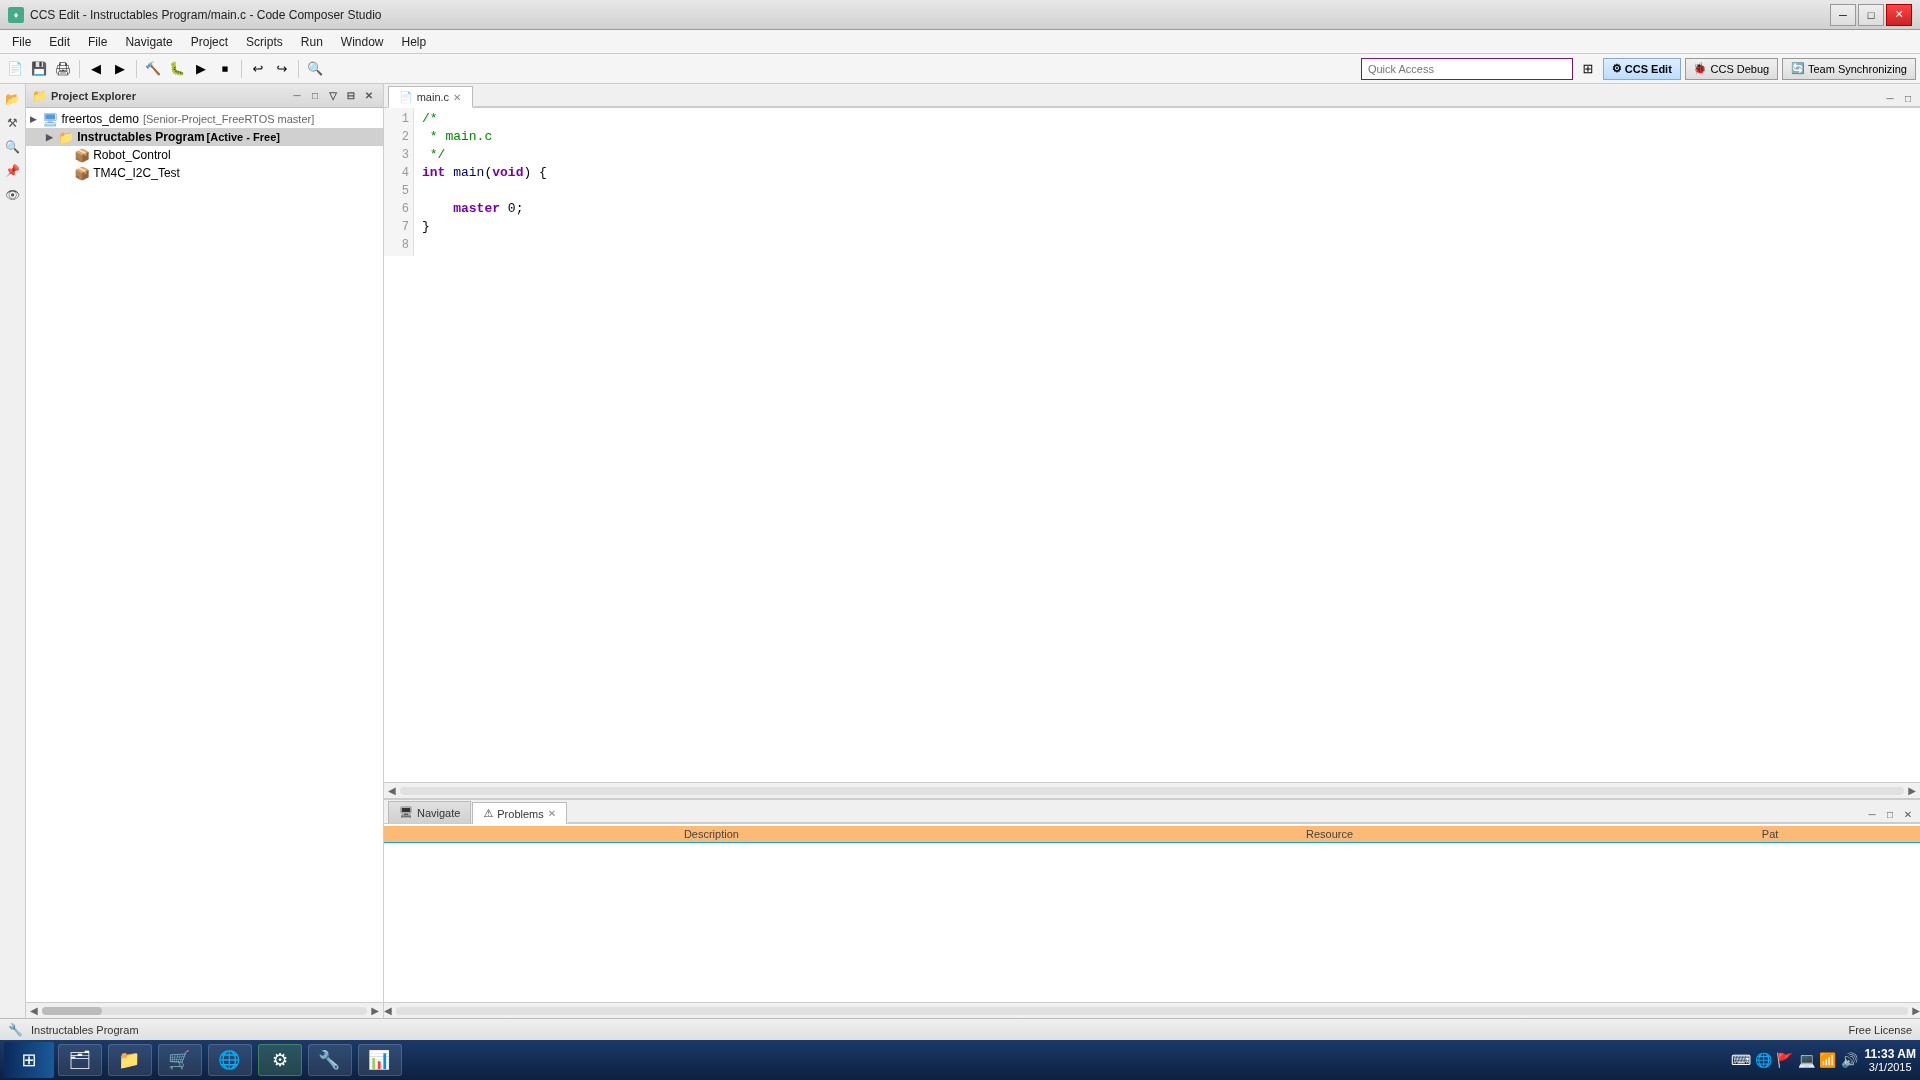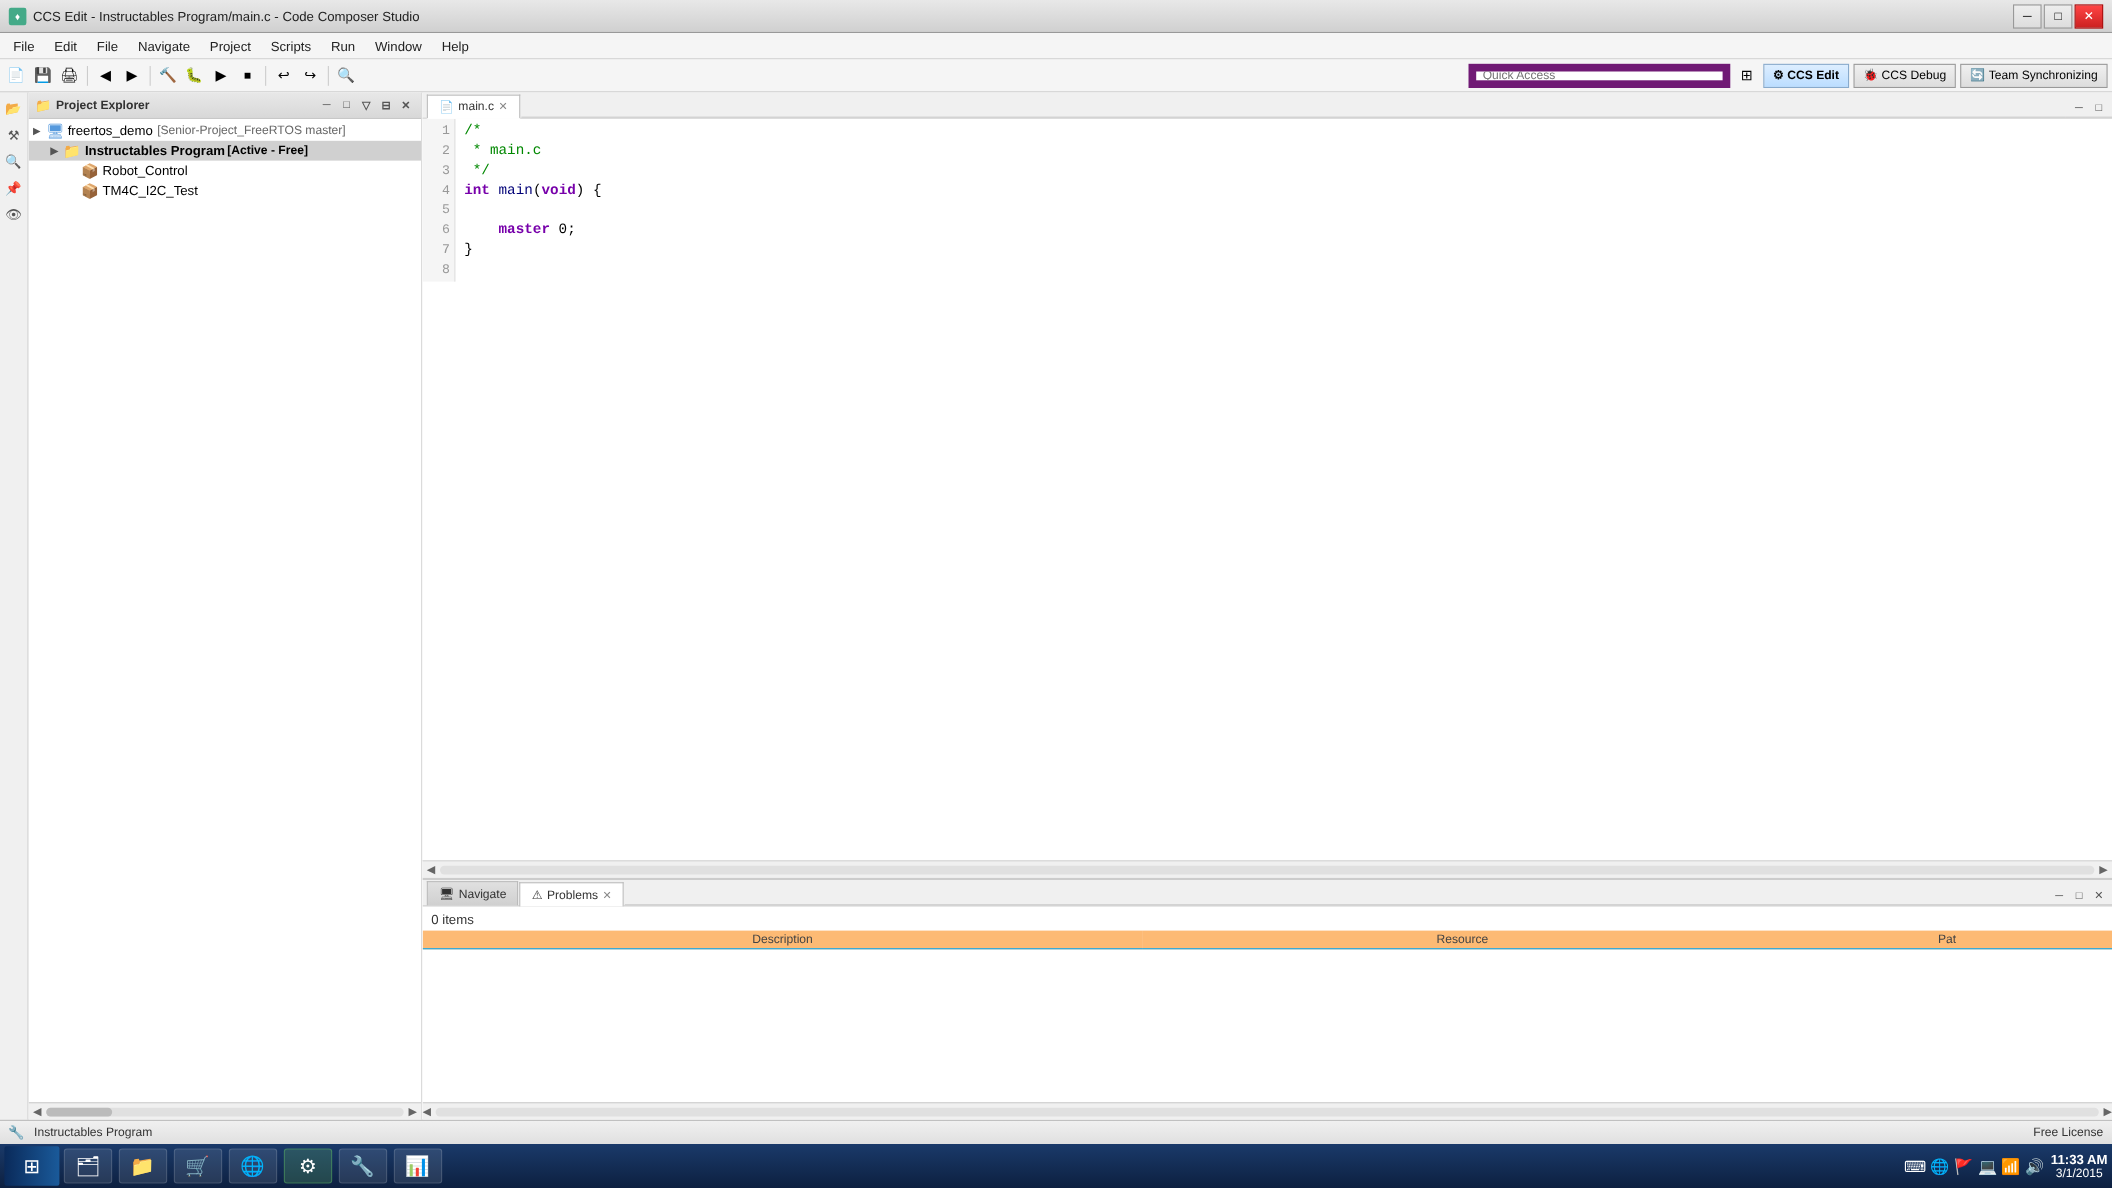--- a/index.html
+++ b/index.html
@@ -41,21 +41,21 @@
       background: #f5f5f5;
       border-bottom: 1px solid #ccc;
       display: flex;
       align-items: center;
       padding: 0 4px;
       gap: 2px;
     }
     .toolbar-btn { width: 22px; height: 22px; border: 1px solid transparent; background: transparent; display: flex; align-items: center; justify-content: center; cursor: pointer; font-size: 13px; border-radius: 2px; }
     .toolbar-separator { width: 1px; height: 18px; background: #ccc; margin: 0 3px; }
     .toolbar-right { margin-left: auto; display: flex; align-items: center; gap: 4px; }
-    #quick-access-input { width: 238px; height: 22px; border: 7px solid #701a75; padding: 0 6px; font-size: 11px; background: white; }
+    #quick-access-input { width: 212px; height: 22px; border: 1px solid #701a75; padding: 0 6px; font-size: 11px; background: white; }
     .perspective-btn { height: 22px; padding: 0 8px; border: 1px solid #999; background: linear-gradient(to bottom, #f0f0f0, #ddd); font-size: 11px; cursor: pointer; display: flex; align-items: center; gap: 3px; }
     .perspective-btn.active { background: linear-gradient(to bottom, #ddeeff, #bbddff); border-color: #88aacc; font-weight: bold; }
 
     
     #main-area {
       flex: 1;
       display: flex;
       overflow: hidden;
     }
 
@@ -414,25 +414,20 @@
           <span class="tab-close">✕</span>
         </div>
         <div style="flex:1; border-bottom:1px solid #ccc;"></div>
         <div style="display:flex; align-items:center; padding:0 4px; gap:2px; border-bottom:1px solid #ccc;">
           <div class="bottom-ctrl-btn">─</div>
           <div class="bottom-ctrl-btn">□</div>
           <div class="bottom-ctrl-btn">✕</div>
         </div>
       </div>
       <div class="bottom-content">
-        <div class="items-count">
-          <span>0</span>
-          <span> </span>
-          <span>items</span>
-        </div>
         <table class="problems-table">
           <thead>
             <tr>
               <th>Description</th>
               <th>Resource</th>
               <th>Pat</th>
             </tr>
           </thead>
           <tbody>
           </tbody>

